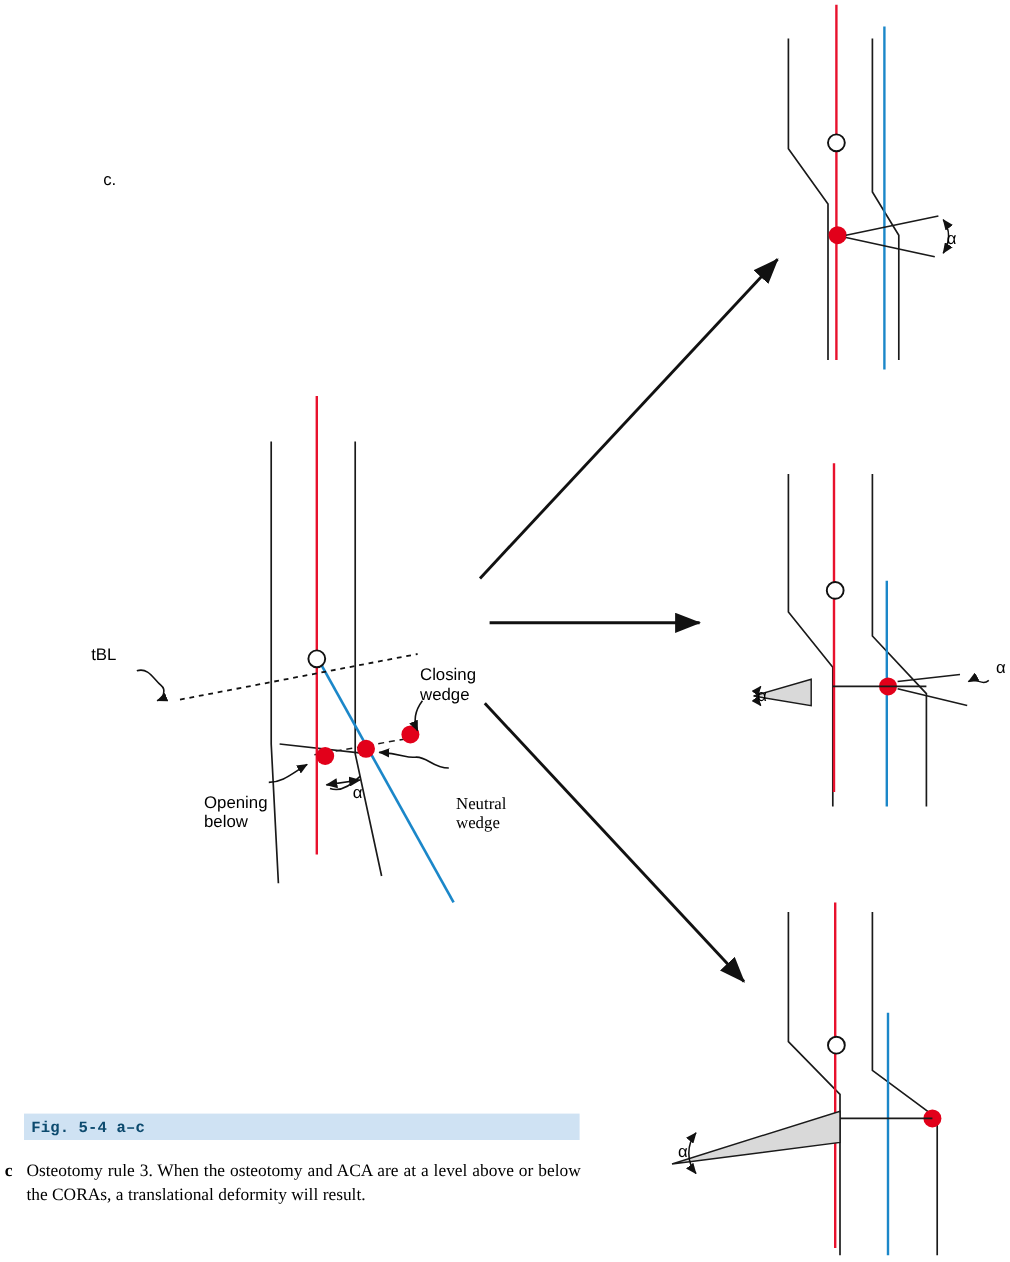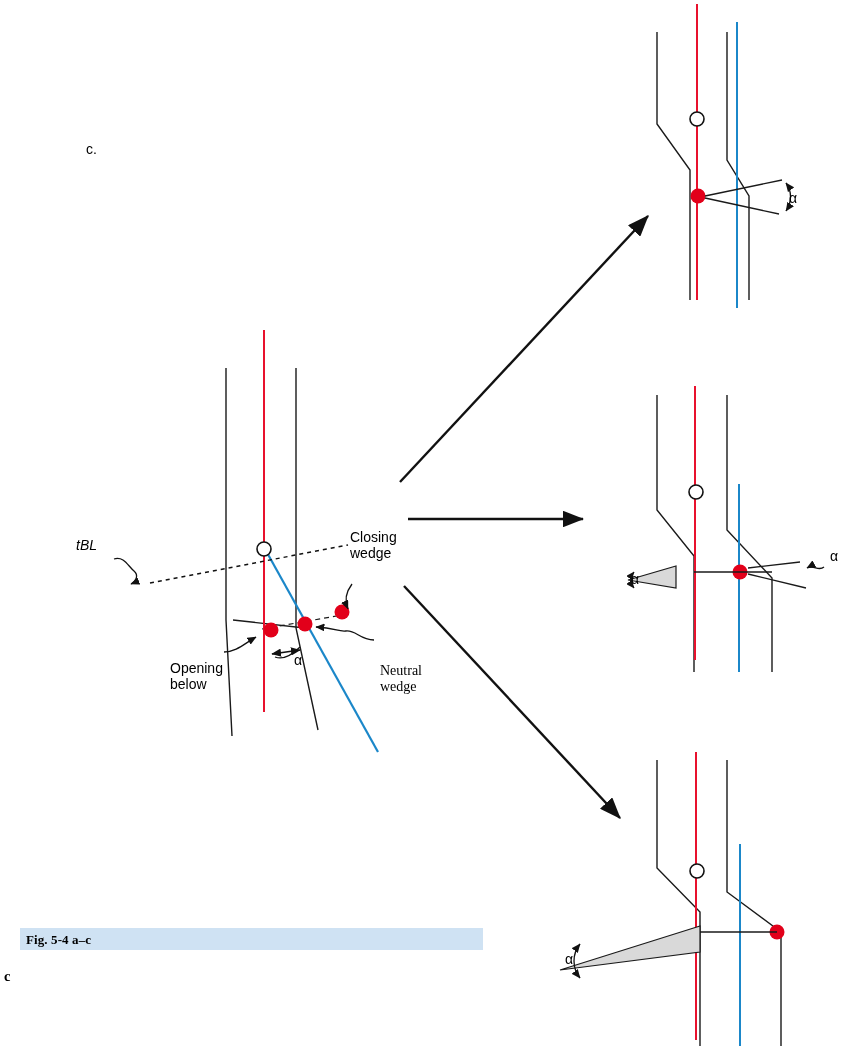--- a/index.html
+++ b/index.html
@@ -40,24 +40,24 @@
     left: 20px;
     top: 928px;
     width: 463px;
     height: 22px;
     background: #cfe2f3;
   }
   .caption-bar-text {
     position: absolute;
     left: 26px;
     top: 932px;
-    font-family: Liberation Serif, serif;
+    font-family: Liberation Mono, monospace;
     font-weight: bold;
     font-size: 13px;
-    color: #000000;
+    color: #0c4a6e;
     letter-spacing: 0.1px;
     white-space: pre;
   }
   .caption-letter {
     position: absolute;
     left: 4px;
     top: 968px;
     font-family: "Liberation Serif", serif;
     font-weight: bold;
     font-size: 14.5px;
@@ -177,37 +177,38 @@
       <circle cx="777" cy="932" r="7.5" fill="#e2001a"></circle>
       <path d="M700,932 L777,932" fill="none" stroke="#1a1a1a" stroke-width="1.3"></path>
 
       <path d="M560,970 L700,926 L700,952 Z" fill="#d9d9d9" stroke="#1a1a1a" stroke-width="1.2"></path>
       <path d="M580,944 C572,954 572,968 580,978" fill="none" stroke="#111" stroke-width="1.3" marker-start="url(#arrowsmallstart)" marker-end="url(#arrowsmall)"></path>
     </g>
   </svg>
 
   <div class="panel-letter">c.</div>
 
-  <div class="lbl" style="left:76px; top:537px;font-style:italic;">tBL</div>
-
-  <div class="lbl" style="left:350px; top:529px;">Closing
+  <div class="lbl" style="left:76px; top:537px;">tBL</div>
+
+  <div class="lbl" style="left:350px; top:554px;">Closing
 wedge</div>
 
   <div class="lbl" style="left:380px; top:663px;font-family:Liberation Serif, serif;">Neutral
 wedge</div>
 
   <div class="lbl" style="left:170px; top:660px;">Opening
 below</div>
 
   <div class="lbl" style="left:294px; top:652px;">α</div>
 
   <div class="lbl" style="left:789px; top:190px;">α</div>
 
   <div class="lbl" style="left:631px; top:571px;">α</div>
   <div class="lbl" style="left:830px; top:548px;">α</div>
 
   <div class="lbl" style="left:565px; top:951px;">α</div>
 
   <div class="caption-bar"></div>
   <div class="caption-bar-text">Fig. 5-4 a–c</div>
   <div class="caption-letter">c</div>
+  <div class="caption-body">Osteotomy rule 3. When the osteotomy and ACA are at a level above or below the CORAs, a translational deformity will result.</div>
 
 </div>
 
 </body></html>

